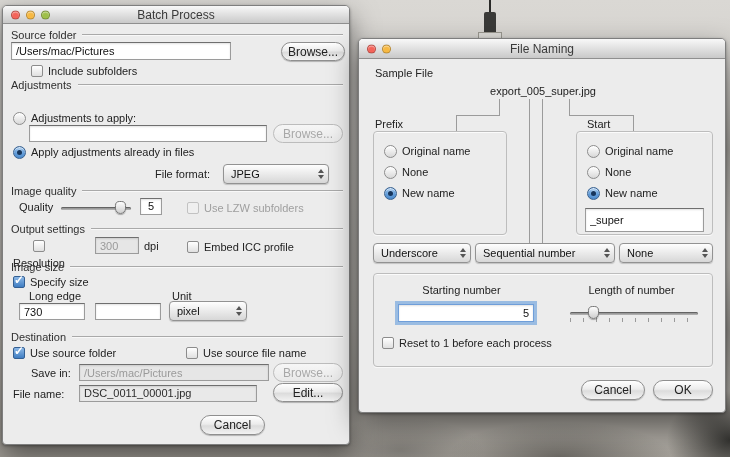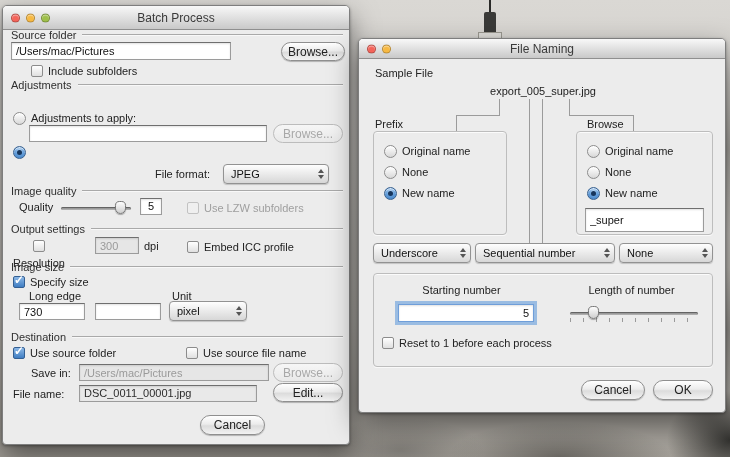--- a/index.html
+++ b/index.html
@@ -77,21 +77,21 @@
 </style>
 </head>
 <body>
 
 <div class="stage">
   <div class="statue-spire"></div>
   <div class="statue-body"></div>
   <div class="statue-base"></div>
 
   <div class="window" style="left:2px;top:5px;width:348px;height:440px;">
-    <div class="titlebar" style="height:24px;">
+    <div class="titlebar" style="height:18px;">
       <div class="lights">
         <span class="light" style="background:#f4645a;"></span>
         <span class="light" style="background:#f7b943;"></span>
         <span class="light" style="background:#9fc04a;"></span>
       </div>
       <span>Batch Process</span>
     </div>
 
     <div class="section" style="left:8px;top:23px;width:332px;">
       <span>Source folder</span>
@@ -109,20 +109,21 @@
         <i></i>
     </div>
     <div class="ctl-row" style="left:10px;top:105px;">
       <span class="radio"></span>
       <span>Adjustments to apply:</span>
     </div>
     <input class="tf" style="left: 26px; top: 119px; width: 238px; height: 17px;" value="">
     <div class="btn dis" style="left:270px;top:118px;width:70px;height:19px;">Browse...</div>
     <div class="ctl-row" style="left:10px;top:139px;">
       <span class="radio sel"></span>
+      <span>Apply adjustments already in files</span>
     </div>
     <div class="lab" style="left:152px;top:162px;">File format:</div>
     <div class="popup" style="left:220px;top:158px;width:106px;height:20px;">
       <span>JPEG</span>
       <span class="pop-arrows">
           <i></i>
           <i class="dn"></i>
         </span>
     </div>
 
@@ -230,21 +231,21 @@
       <div class="ctl-row" style="left:10px;top:33px;">
         <span class="radio"></span>
         <span>None</span>
       </div>
       <div class="ctl-row" style="left:10px;top:54px;">
         <span class="radio sel"></span>
         <span>New name</span>
       </div>
     </div>
 
-    <div class="lab" style="left:228px;top:79px;">Browse</div>
+    <div class="lab" style="left:228px;top:79px;">Start</div>
     <div class="groupbox" style="left:217px;top:92px;width:137px;height:104px;">
       <div class="ctl-row" style="left:10px;top:12px;">
         <span class="radio"></span>
         <span>Original name</span>
       </div>
       <div class="ctl-row" style="left:10px;top:33px;">
         <span class="radio"></span>
         <span>None</span>
       </div>
       <div class="ctl-row" style="left:10px;top:54px;">

